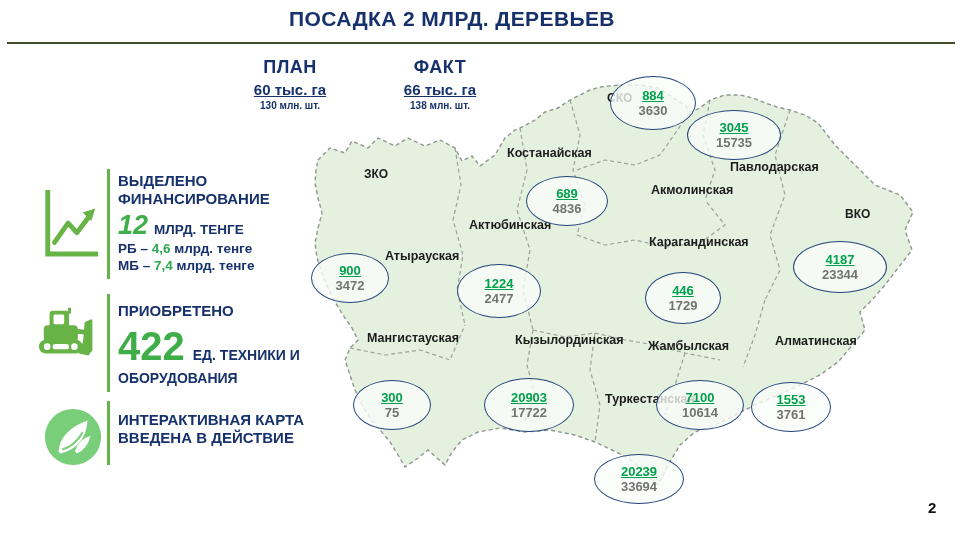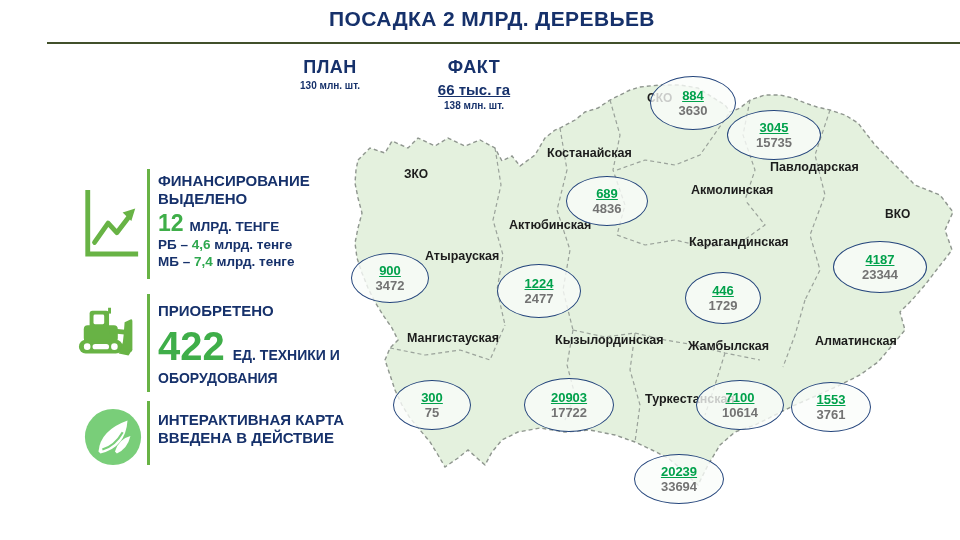--- a/index.html
+++ b/index.html
@@ -1,41 +1,41 @@
 <!DOCTYPE html>
 <html><head>
 <meta charset="utf-8">
 <style>
   * { margin:0; padding:0; box-sizing:border-box; }
   html,body { width:960px; height:540px; background:#fff; overflow:hidden; }
   body { font-family:"Liberation Sans","DejaVu Sans",sans-serif; }
-  .slide { position:relative; width:904px; height:540px; background:#fff;margin-left:40px; }
+  .slide { position:relative; width:904px; height:540px; background:#fff; }
 
   
   .title { position:absolute; top:7px; left:0; width:100%; text-align:center;
            font-size:21px; font-weight:bold; color:#16316B; letter-spacing:.4px; }
   .title-rule { position:absolute; top:42px; left:7px; width:948px; height:0;
                 border-top:2px solid #41502B; }
 
   
-  .planfact { position:absolute; top:57px; left:226px; display:flex; gap:16px; }
+  .planfact { position:absolute; top:57px; left:226px; display:flex; gap:22px; }
   .pf-col { width:128px; text-align:center; color:#16316B; font-weight:bold; }
   .pf-label { font-size:18px; letter-spacing:.5px; }
   .pf-area  { font-size:15px; text-decoration:underline; margin-top:3px; }
   .pf-vol   { font-size:10px; margin-top:2px; }
 
   
   .vdiv { position:absolute; width:3px; background:#68B345; }
   .ico  { position:absolute; }
   .blocktext { position:absolute; color:#16316B; font-weight:bold; }
   .bt-line { font-size:15px; line-height:1.18; }
   .big-green { color:#3FAE49; font-weight:bold; }
   .green-txt { color:#2FA84F; }
   .fin-value-row { margin-top:3px; }
-  .fin-value-row .big-green { font-size:23px; }
+  .fin-value-row .big-green { font-size:27px;font-style:italic; }
   .fin-value-row .unit { font-size:13.5px; margin-left:6px; }
   .fin-detail { font-size:13.5px; line-height:1.25; }
   .eq-value-row { margin-top:4px; }
   .eq-value-row .big-green { font-size:40px; }
   .eq-value-row .unit { font-size:14px; margin-left:8px; }
   .eq-line2 { font-size:14px; margin-top:1px; }
 
   
   .map-svg { position:absolute; left:305px; top:75px; z-index:0; }
   .rlabel { position:absolute; z-index:1; font-weight:bold; font-size:12.5px;
@@ -54,38 +54,39 @@
 <body>
 
 <div class="slide">
 
   <div class="title">ПОСАДКА 2 МЛРД. ДЕРЕВЬЕВ</div>
   <div class="title-rule"></div>
 
   <div class="planfact">
     <div class="pf-col">
       <div class="pf-label">ПЛАН</div>
+      <div class="pf-area">60 тыс. га</div>
       <div class="pf-vol">130 млн. шт.</div>
     </div>
     <div class="pf-col">
       <div class="pf-label">ФАКТ</div>
       <div class="pf-area">66 тыс. га</div>
       <div class="pf-vol">138 млн. шт.</div>
     </div>
   </div>
 
   <svg class="ico" style="left:40px;top:186px" width="62" height="76" viewBox="0 0 64 78">
     <path d="M8 4 V70 H60" fill="none" stroke="#68B345" stroke-width="5"></path>
     <path d="M15 58 L29 38 L38 48 L51 31" fill="none" stroke="#68B345" stroke-width="5" stroke-linecap="round" stroke-linejoin="round"></path>
     <polygon points="57,23 44,27 53,36" fill="#68B345"></polygon>
   </svg>
   <div class="vdiv" style="left:107px;top:169px;height:110px"></div>
   <div class="blocktext" style="left:118px;top:172px;width:210px">
+    <div class="bt-line">ВЫДЕЛЕНО</div>
     <div class="bt-line">ФИНАНСИРОВАНИЕ</div>
-    <div class="bt-line">ВЫДЕЛЕНО</div>
     <div class="fin-value-row">
       <span class="big-green">12</span><span class="unit">МЛРД. ТЕНГЕ</span>
     </div>
     <div class="fin-detail">
       <span>РБ –</span>
       <span class="green-txt">4,6</span>
       <span>млрд. тенге</span>
     </div>
     <div class="fin-detail">
       <span>МБ –</span>

